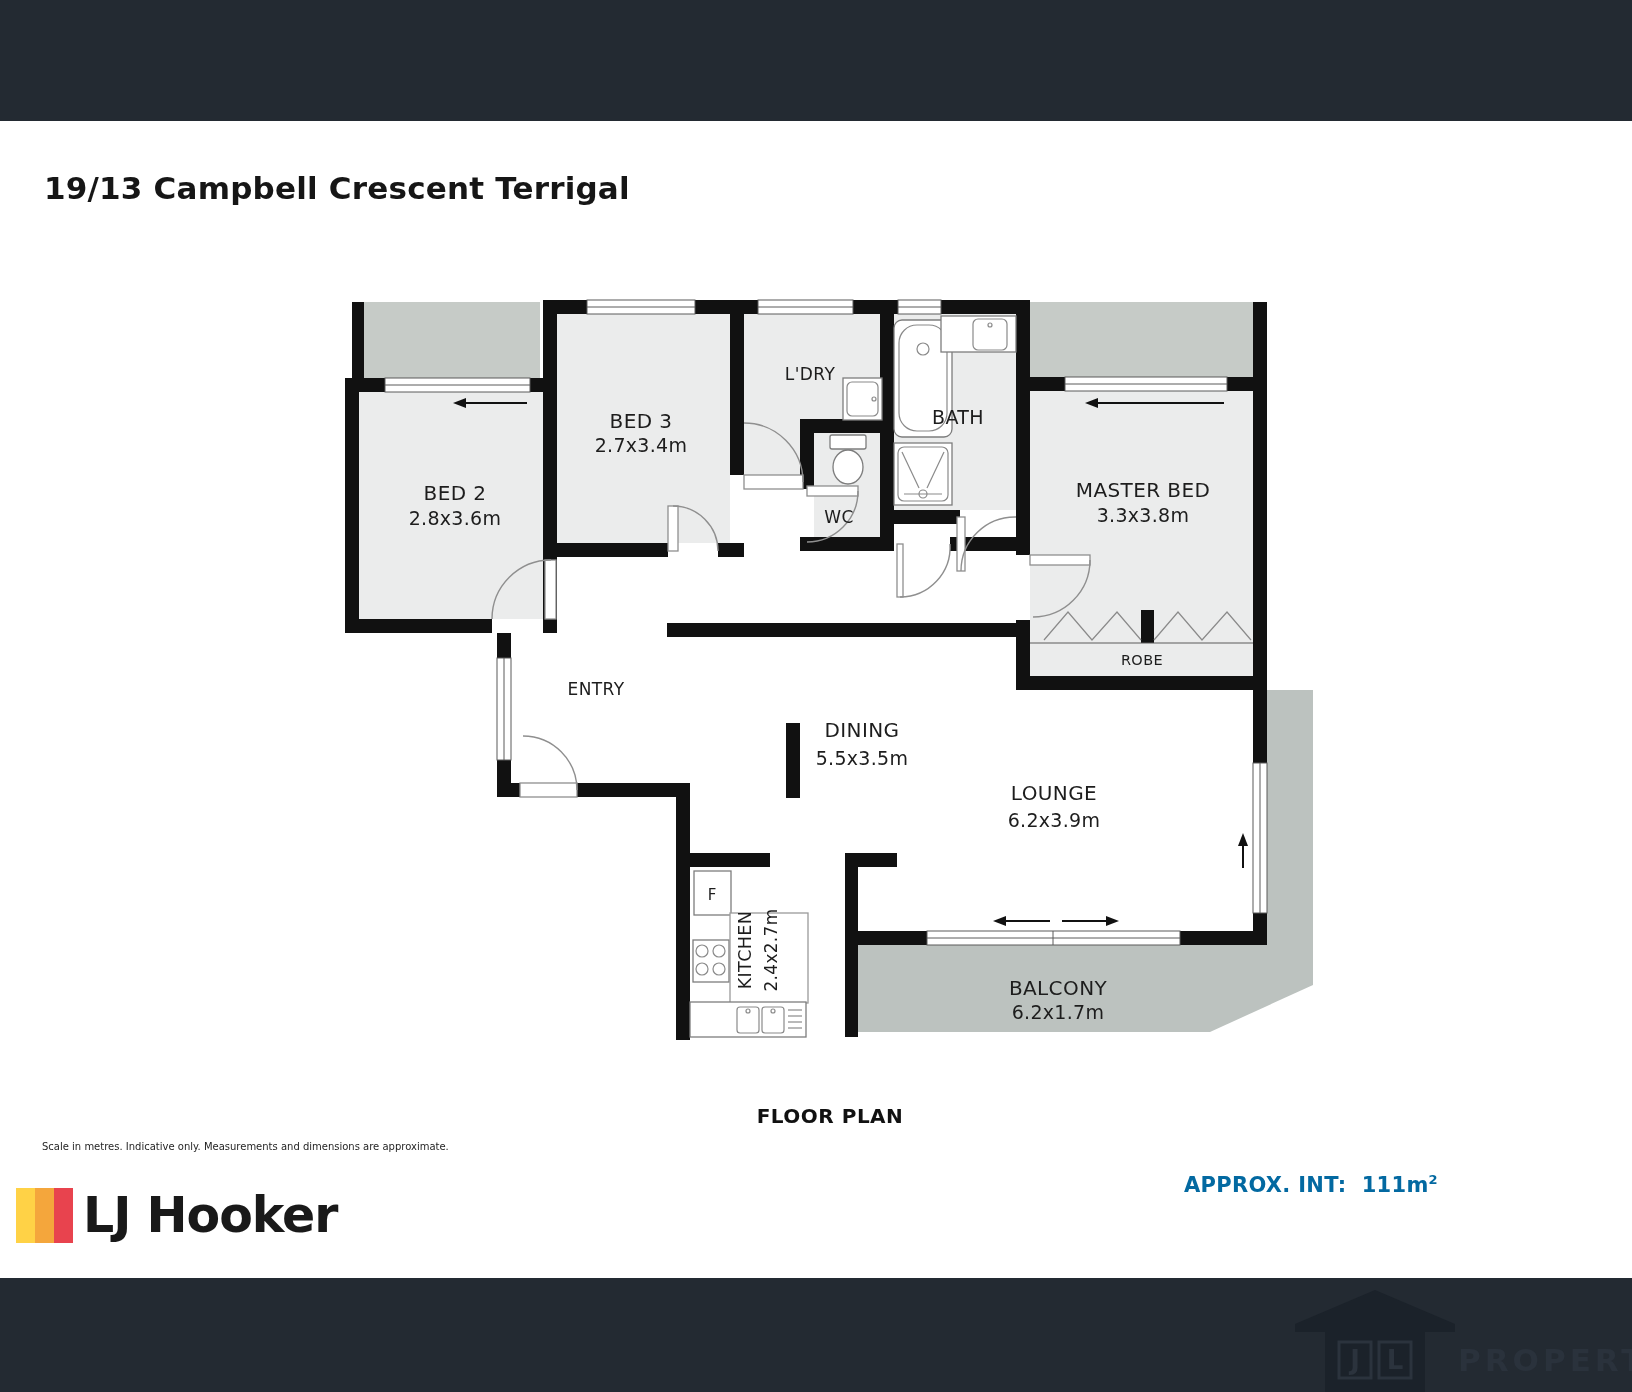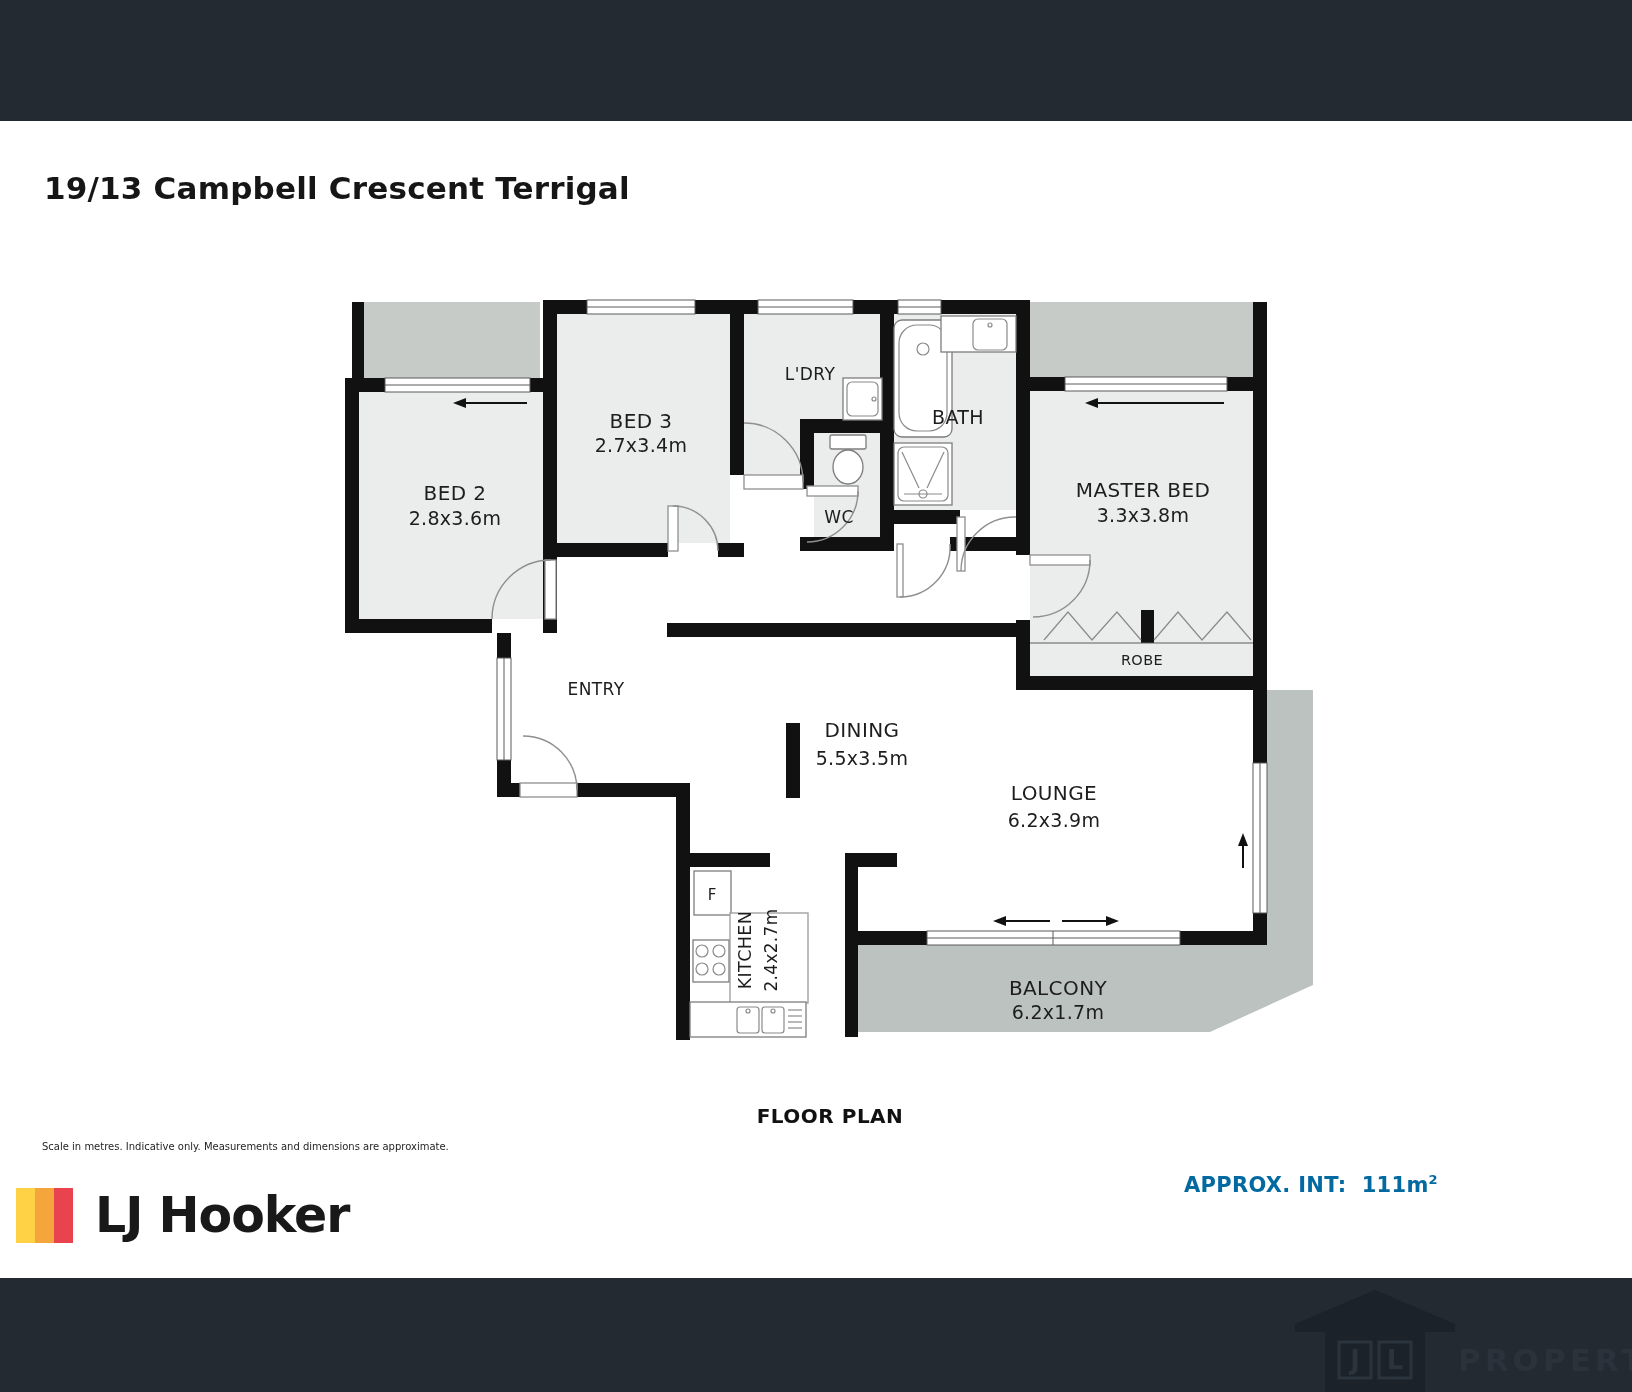--- a/index.html
+++ b/index.html
@@ -20,21 +20,21 @@
     font-size:20px;font-weight:bold;color:#111;letter-spacing:0.5px;
   }
   #disclaimer{
     position:absolute;left:16px;top:1139px;font-size:10px;color:#1f1f1f;
     line-height:16px;font-family:"DejaVu Sans",sans-serif;margin-left:26px;
   }
   #brand{position:absolute;left:16px;top:1188px;height:55px;display:flex;align-items:stretch;}
   .stripe{width:19px;height:55px;}
   #brand-text{
     font-size:49px;font-weight:bold;color:#191919;line-height:55px;
-    margin-left:22px;letter-spacing:-1px;
+    margin-left:10px;letter-spacing:-1px;
   }
   #approx-int{
     position:absolute;left:1150px;top:1172px;width:322px;text-align:center;
     font-size:21px;font-weight:bold;color:#0369a1;letter-spacing:0.3px;
   }
   #approx-int sup{font-size:13px;}
   #footer-wm{position:absolute;left:1295px;top:4px;}
   #wm-text{
     position:absolute;left:163px;top:60px;font-size:31px;font-weight:bold;
     color:#2a323c;letter-spacing:4px;

